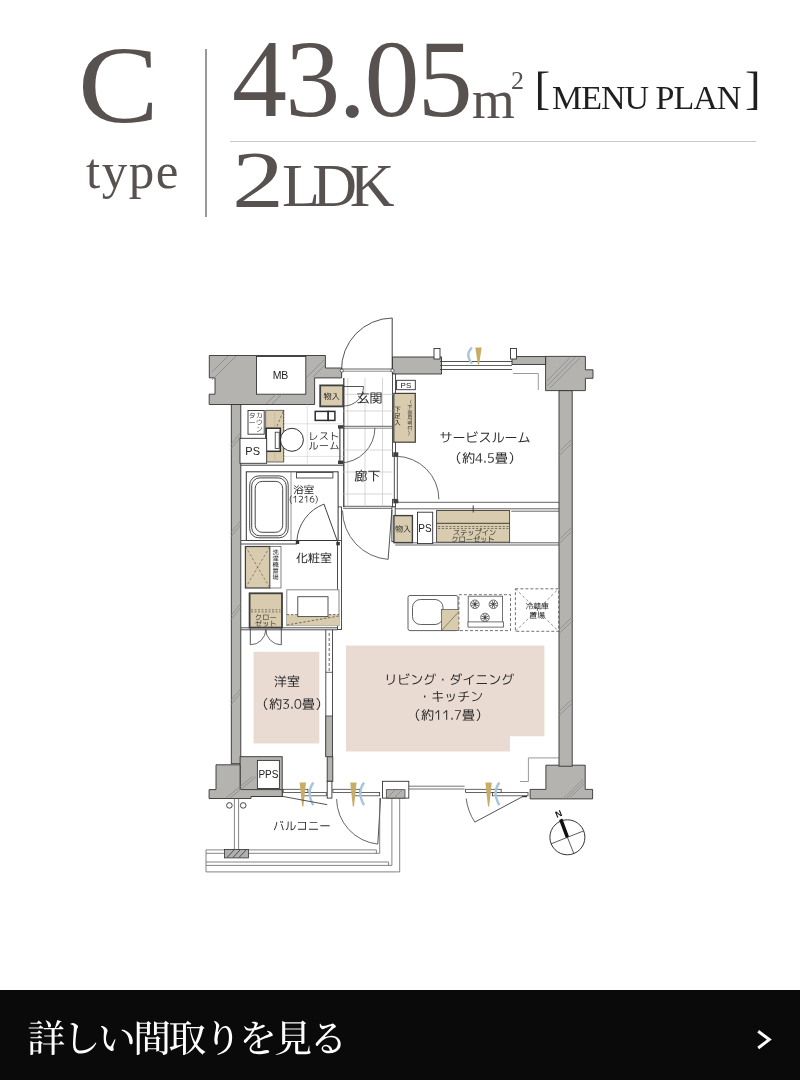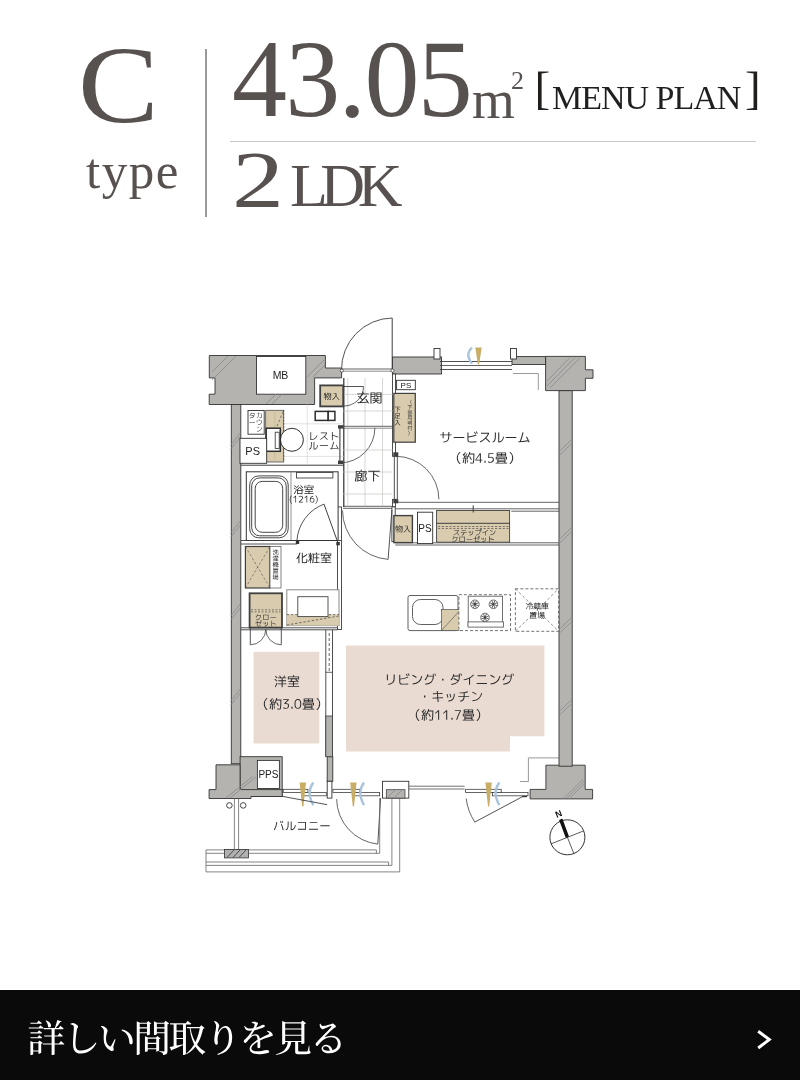--- a/index.html
+++ b/index.html
@@ -13,21 +13,21 @@
 <div class="abs serif" style="left:86px;top:146px;font-size:51px;line-height:1;letter-spacing:1.5px;">type</div>
 <div class="abs" style="left:205px;top:49px;width:2px;height:168px;background:#999;"></div>
 <div class="abs serif" style="left:232px;top:24px;font-size:110px;line-height:1;letter-spacing:-1.7px;">43.05</div>
 <div class="abs serif" style="left:472px;top:72px;font-size:55px;line-height:1;">m</div>
 <div class="abs serif" style="left:511px;top:68px;font-size:26px;line-height:1;">2</div>
 <div class="abs serif" style="left:534.6px;top:65.3px;font-size:47px;line-height:1;color:#211e1e;">[</div>
 <div class="abs serif" style="left:745px;top:65.3px;font-size:47px;line-height:1;color:#211e1e;">]</div>
 <div class="abs serif" style="left:552px;top:81px;font-size:34px;line-height:1;letter-spacing:-1px;color:#211e1e;">MENU&nbsp;PLAN</div>
 <div class="abs" style="left:230px;top:140.5px;width:525.5px;height:1.5px;background:#c9c9c9;"></div>
 <div class="abs serif" style="left:232px;top:140px;font-size:80px;line-height:1;display:inline-block;transform:scaleX(1.30);transform-origin:left top;">2</div>
-<div class="abs serif" style="left:290px;top:154.4px;font-size:62px;line-height:1;letter-spacing:-7.5px;text-align:right;">LDK</div>
+<div class="abs serif" style="left:282px;top:154.4px;font-size:62px;line-height:1;letter-spacing:-7.5px;text-align:right;">LDK</div>
 <svg id="plan" width="800" height="1080" viewBox="0 0 800 1080">
 <rect x="253.5" y="651.8" width="65.8" height="91.7" fill="#e9dbd2"></rect>
 <path d="M346,645.5 H544.4 V736.3 H510 V751.4 H346 Z" fill="#e9dbd2"></path>
 <path d="M209.3,355.5 H325.4 V368 H341.6 V377.9 H314.6 V404.5 H209.2 V394.2 H215 V377.9 H209.3 Z" fill="#b5b3b0" stroke="#333333" stroke-width="0.9"></path>
 <rect x="256.5" y="356.5" width="49.3" height="37.7" fill="#fff" stroke="#333333" stroke-width="0.9"></rect>
 <rect x="231.3" y="404.5" width="9.5" height="359.2" fill="#b5b3b0" stroke="#333333" stroke-width="0.9"></rect>
 <rect x="240.1" y="756.7" width="42.1" height="39.8" fill="#b5b3b0" stroke="#333333" stroke-width="0.9"></rect>
 <path d="M216,764.8 H240.1 V789.6 H250.4 V789.6 H282.2 V796.5 H251 V798.5 H209.1 V789.6 H216 Z" fill="#b5b3b0" stroke="#333333" stroke-width="0.9"></path>
 <g stroke="#888" stroke-width="0.8">
       <line x1="226.3" y1="797.8" x2="252.5" y2="776.5"></line>

